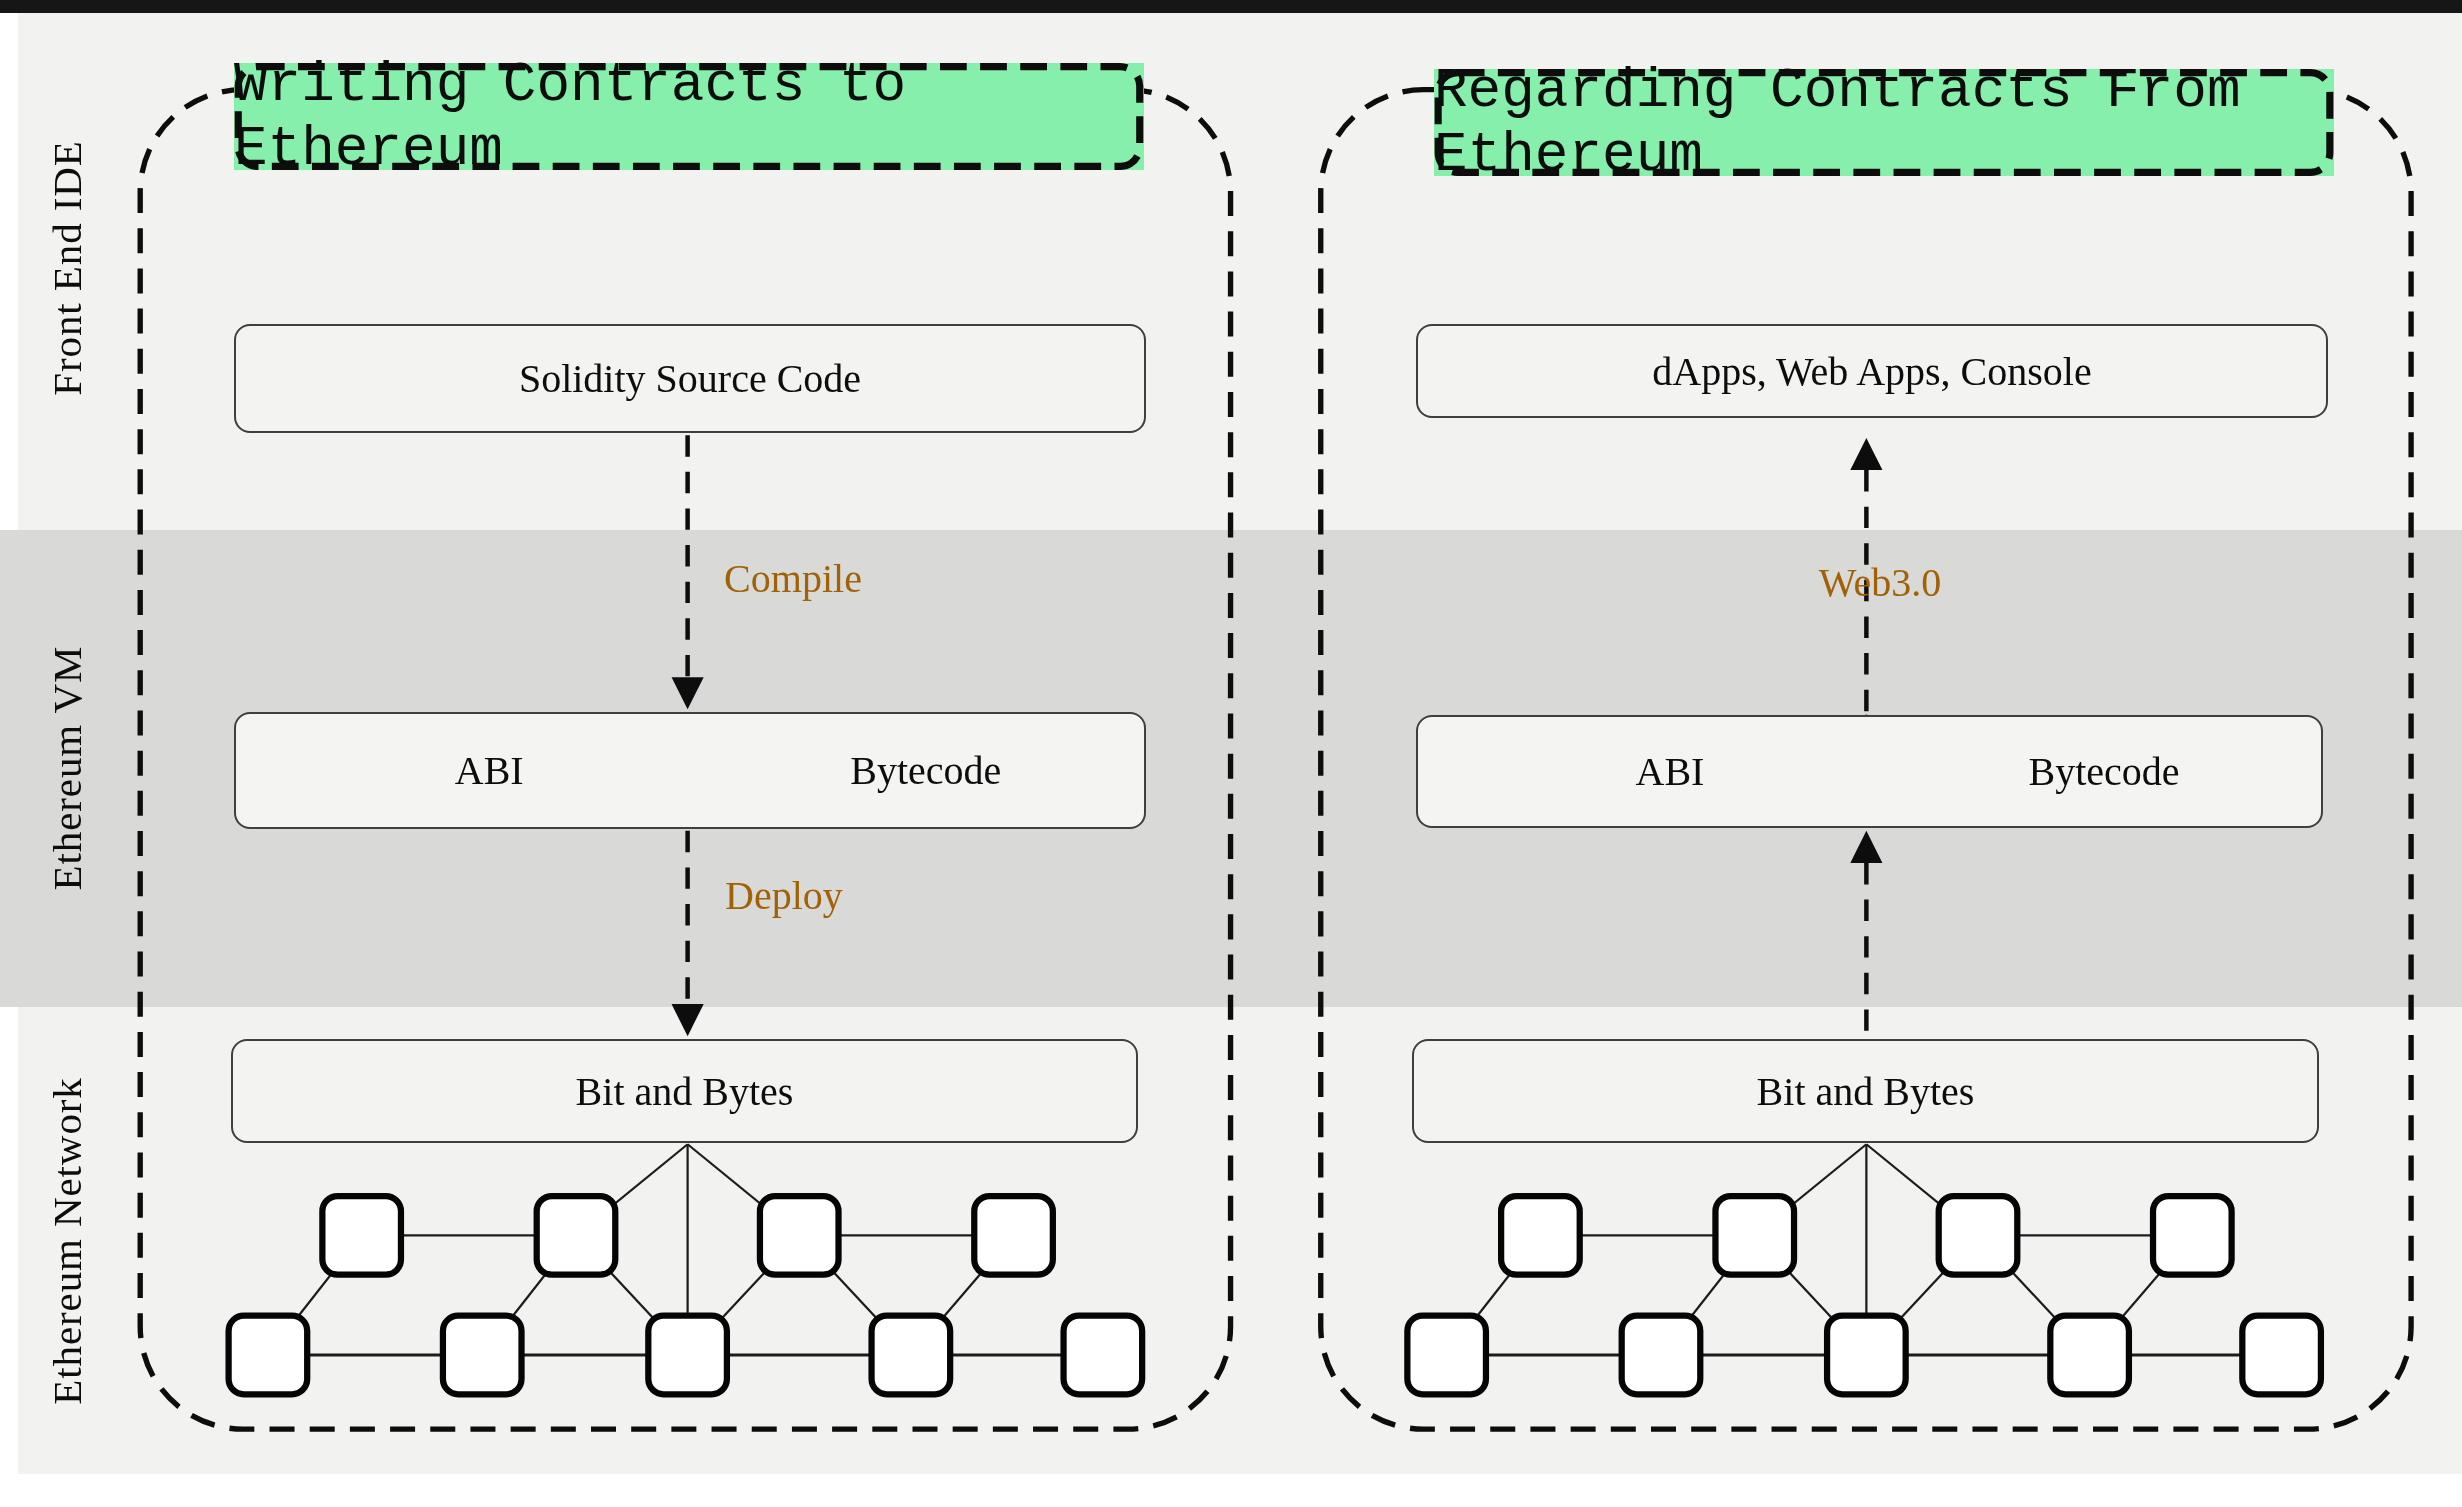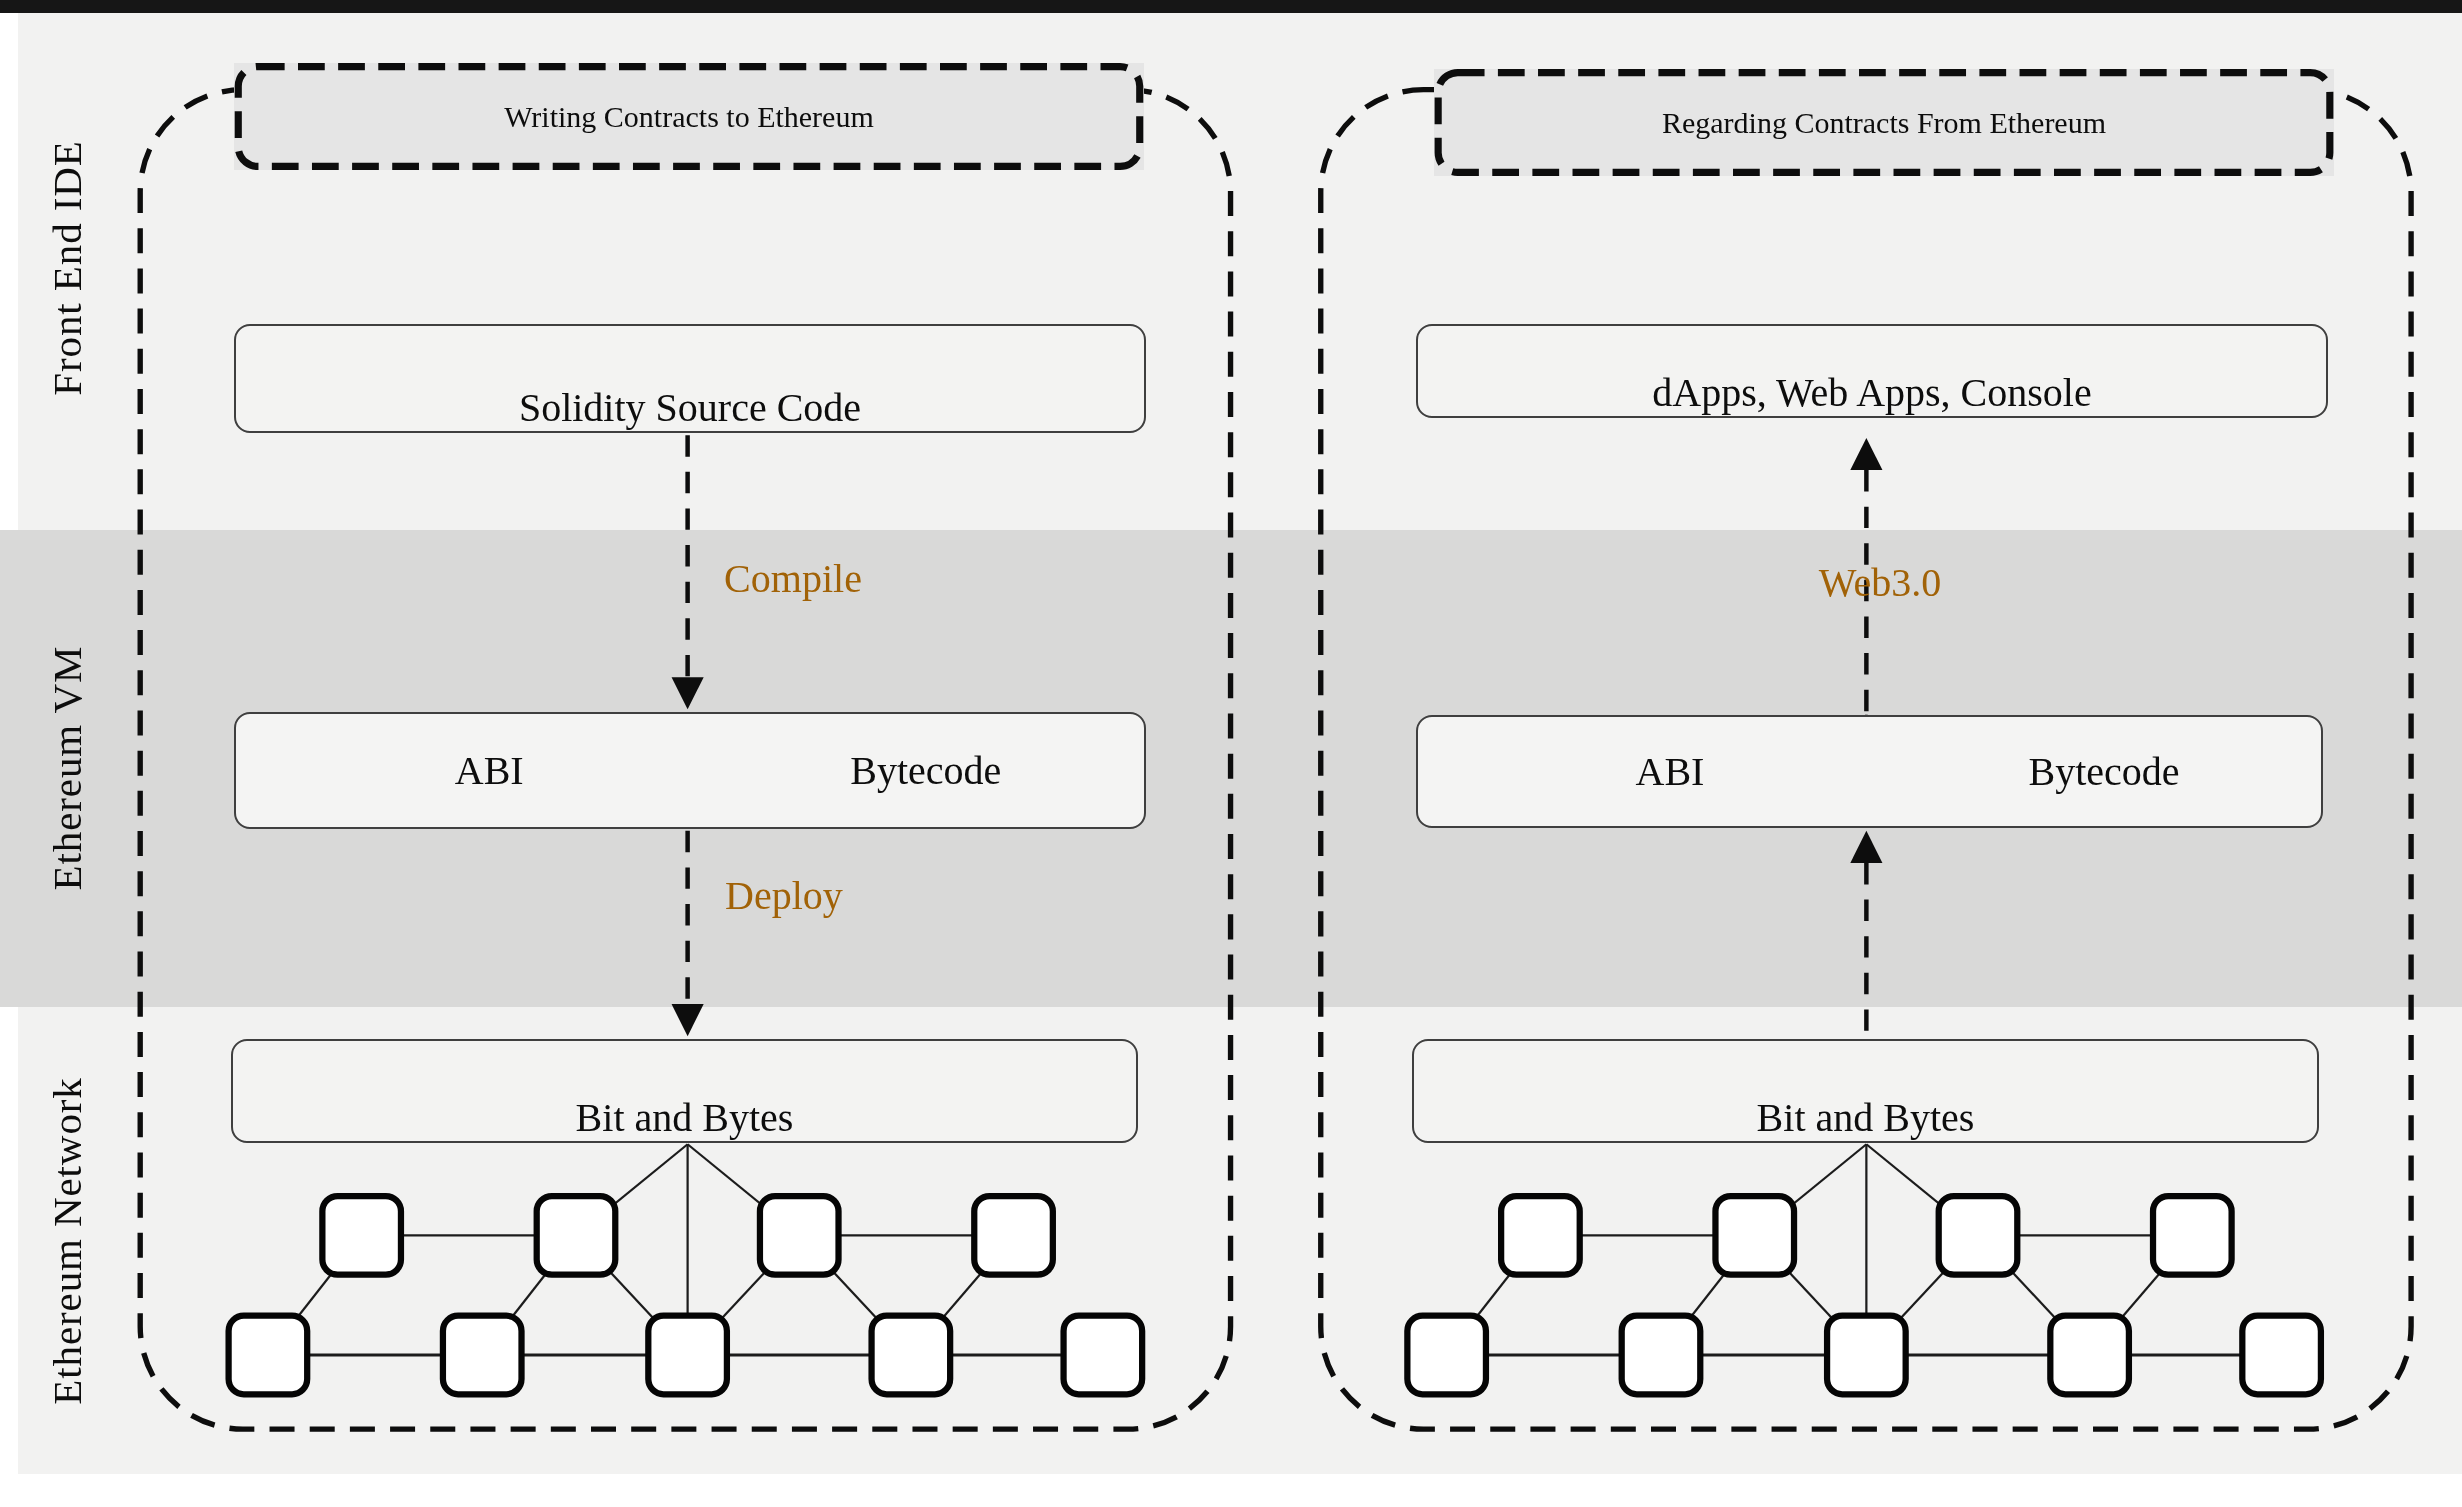--- a/index.html
+++ b/index.html
@@ -24,34 +24,35 @@
     white-space:nowrap;
     font-size:41px;
     letter-spacing:0.9px;
     color:#0d0d0d;
   }
   .node-box{
     position:absolute;
     border:2.7px solid #3f3f3f;
     border-radius:16px;
     background:#f3f3f2;
-    display:flex;align-items:flex-end;justify-content:center;
+    display:flex;align-items:center;justify-content:center;
     font-size:40px;
     box-sizing:border-box;
     color:#0d0d0d;
   }
   .abi-split{display:flex;width:100%;height:100%;margin-left:35px;}
   .abi-split .half{flex:1;display:flex;align-items:center;justify-content:center;}
   .title-box{
     position:absolute;
-    background:#e5e5e5;
+    background:#86efac;
     display:flex;align-items:center;justify-content:center;
-    font-size:30px;
+    font-size:56px;
     color:#0d0d0d;
     box-sizing:border-box;
+    font-family:Liberation Mono, monospace;
   }
   .flow-label{
     position:absolute;
     transform:translate(-50%,-50%);
     font-size:40px;
     white-space:nowrap;
     color:#a16207;
   }
 </style>
 </head>

